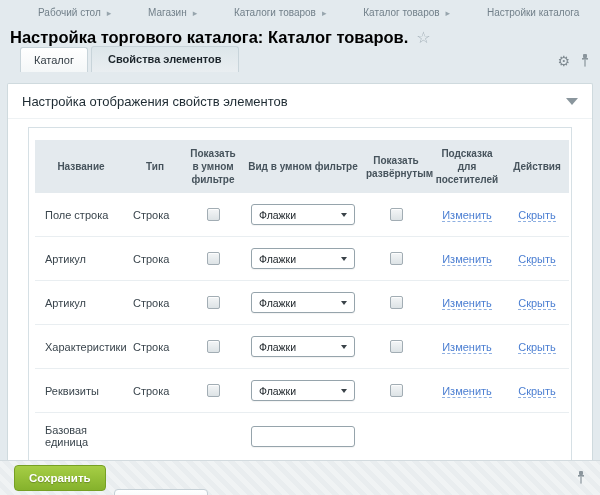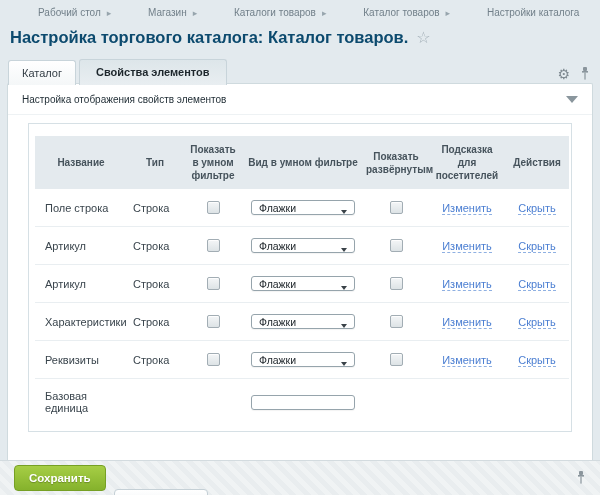--- a/index.html
+++ b/index.html
@@ -9,24 +9,24 @@
     background:#e3eaee;
     color:#3a454d;
     position:relative;
   }
   
   .breadcrumb { padding:7px 0 0 10px; font-size:10px; color:#72808a; }
   .crumb { color:#72808a; text-decoration:none; cursor:pointer;margin-left:28px; }
   .crumb-sep { color:#97a5ad; margin:0 6px; font-size:9px; }
   
   .page-title-row { padding:10px 10px 0 10px; display:flex; align-items:center; }
-  .page-title { font-size:16.5px; font-weight:bold; color:#0c4a6e; }
+  .page-title { font-size:16.5px; font-weight:bold; color:#000000; }
   .fav-star { font-size:16px; color:#a3afb7; margin-left:8px; cursor:pointer; }
   
-  .tabbar { display:flex; align-items:flex-end; padding:0 10px 0 8px; margin-top:13px; height:25px; position:relative; z-index:2; }
+  .tabbar { display:flex; align-items:flex-end; padding:0 10px 0 20px; height:25px; position:relative; z-index:2; }
   .tab {
     font-size:11px; color:#333d45; padding:6px 13px 6px;
     background:linear-gradient(180deg,#ffffff,#f4f7f8);
     border:1px solid #c8d4da; border-bottom:none;
     border-radius:3px 3px 0 0; margin-right:3px; cursor:pointer;
   }
   .tab.active {
     font-weight:bold; color:#1d262c;
     background:linear-gradient(180deg,#dde6ea,#e9eef1);
     padding:6px 16px 7px;
@@ -34,21 +34,21 @@
   .tab-icons { margin-left:auto; display:flex; align-items:center; gap:10px; padding-bottom:4px; }
   .gear { font-size:14px; color:#7f8a91; cursor:pointer; line-height:1; }
   .pin-btn { cursor:pointer; display:inline-flex; }
   
   .panel {
     position:absolute; left:7px; right:7px; top:83px; bottom:0;
     background:#fff; border:1px solid #cfdade; border-bottom:none;
     border-radius:2px 2px 0 0;
   }
   .section-head { display:flex; align-items:center; padding:10px 14px 9px 14px; border-bottom:1px solid #eef2f4; }
-  .section-title { font-size:10px; color:#1e2b33; }
+  .section-title { font-size:13px; color:#1e2b33; }
   .collapse-arrow { margin-left:auto; width:0; height:0; border-left:6px solid transparent; border-right:6px solid transparent; border-top:7px solid #8a969d; cursor:pointer; }
   
   .table-box { margin:8px 20px 0 20px; border:1px solid #d6e0e5; padding:12px 6px 6px 6px; background:#fff; }
   table { width:100%; border-collapse:collapse; table-layout:fixed; }
   thead th {
     background:#e4eaee; font-size:10px; font-weight:bold; color:#46535c;
     text-align:center; padding:7px 3px; line-height:1.3; vertical-align:middle;
   }
   tbody td { font-size:11px; color:#3a454d; padding:11px 4px; vertical-align:middle; border-top:1px solid #e9eef1; }
   tbody tr:first-child td { border-top:none; }
@@ -57,23 +57,23 @@
   .center { text-align:center;margin-top:41px; }
   
   .checkbox {
     width:13px; height:13px; display:inline-block; vertical-align:middle;
     border:1px solid #a2adb4; border-radius:2px; cursor:pointer;
     background:linear-gradient(180deg,#f4f6f7,#dde3e6);
     box-shadow:inset 0 1px 0 rgba(255,255,255,.8);
   }
   
   .select {
-    width:104px; height:15px; margin:0 auto; background:#fff;
+    width:104px; height:21px; margin:0 auto; background:#fff;
     border:1px solid #96a4ac; border-radius:3px; cursor:pointer;
-    display:flex; align-items:flex-end; padding:0 7px; font-size:10.5px; color:#22292e;
+    display:flex; align-items:center; padding:0 7px; font-size:10.5px; color:#22292e;
     box-shadow:0 1px 1px rgba(0,0,0,.05);
   }
   .select-arrow { margin-left:auto; width:0; height:0; border-left:3.5px solid transparent; border-right:3.5px solid transparent; border-top:4.5px solid #3a4248; }
   
   .dashed-link { color:#4c7fd2; font-size:11px; text-decoration:none; border-bottom:1px dashed #8fb0e2; cursor:pointer; }
   
   .footer {
     position:absolute; left:0; right:0; bottom:0; height:35px; z-index:5;
     background:repeating-linear-gradient(45deg,#f0f3f4 0 5px,#e9edef 5px 10px);
     border-top:1px solid #d3dbdf;

